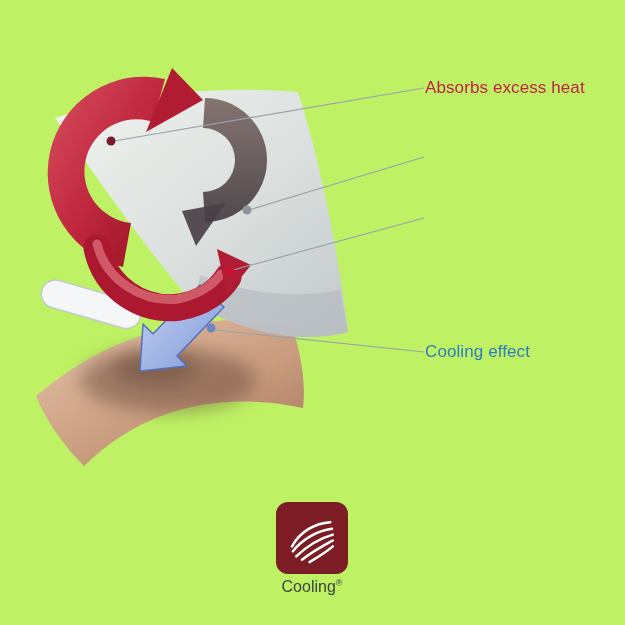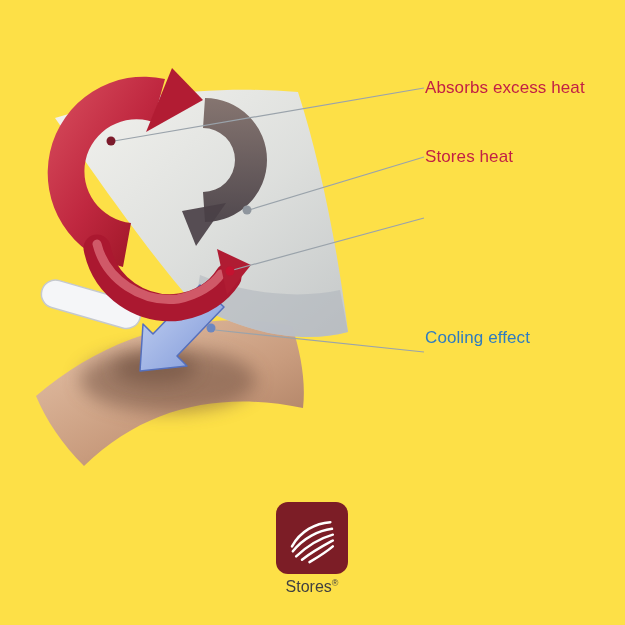--- a/index.html
+++ b/index.html
@@ -1,19 +1,19 @@
 <!DOCTYPE html>
 <html><head>
 <meta charset="utf-8">
 <style>
   html,body{margin:0;padding:0;background:#ffffff;}
   .stage{
     position:relative;
     width:625px;height:625px;
-    background:#fde047;
+    background:#bef264;
     font-family:"Liberation Sans", sans-serif;
     overflow:hidden;
   }
   .illustration{position:absolute;left:0;top:0;}
   .label{
     position:absolute;
     left:425px;
     font-size:17px;
     font-weight:500;
     letter-spacing:.1px;
@@ -118,29 +118,28 @@
     </g>
     <g>
       <circle cx="111" cy="141" r="4.5" fill="#7c1a2b"></circle>
       <circle cx="247" cy="210" r="4.5" fill="#8f969e"></circle>
       <circle cx="230" cy="271" r="4.5" fill="#c41230"></circle>
       <circle cx="211" cy="328" r="4.5" fill="#6c87c1"></circle>
     </g>
   </svg>
 
   <div class="label label-heat" style="top:78px">Absorbs excess heat</div>
-  <div class="label label-heat" style="top:147px">Stores heat</div>
-  <div class="label label-cool" style="top:328px">Cooling effect</div>
+  <div class="label label-cool" style="top:342px">Cooling effect</div>
 
   <div class="logo-box">
     <svg width="60" height="60" viewBox="0 0 72 72" xmlns="http://www.w3.org/2000/svg" fill="none" stroke="#ffffff" stroke-width="3" stroke-linecap="round">
       <path d="M 12 46 C 22 28 40 18 58 17"></path>
       <path d="M 13 52 C 26 36 44 27 60 25"></path>
       <path d="M 17 58 C 31 45 47 36 61 32"></path>
       <path d="M 24 62 C 37 52 50 45 61 39"></path>
       <path d="M 33 65 C 43 59 53 53 61 46"></path>
     </svg>
   </div>
   <div class="logo-wordmark">
-    <span>Stores</span><sup>®</sup>
+    <span>Cooling</span><sup>®</sup>
   </div>
 
 </div>
 
 </body></html>

